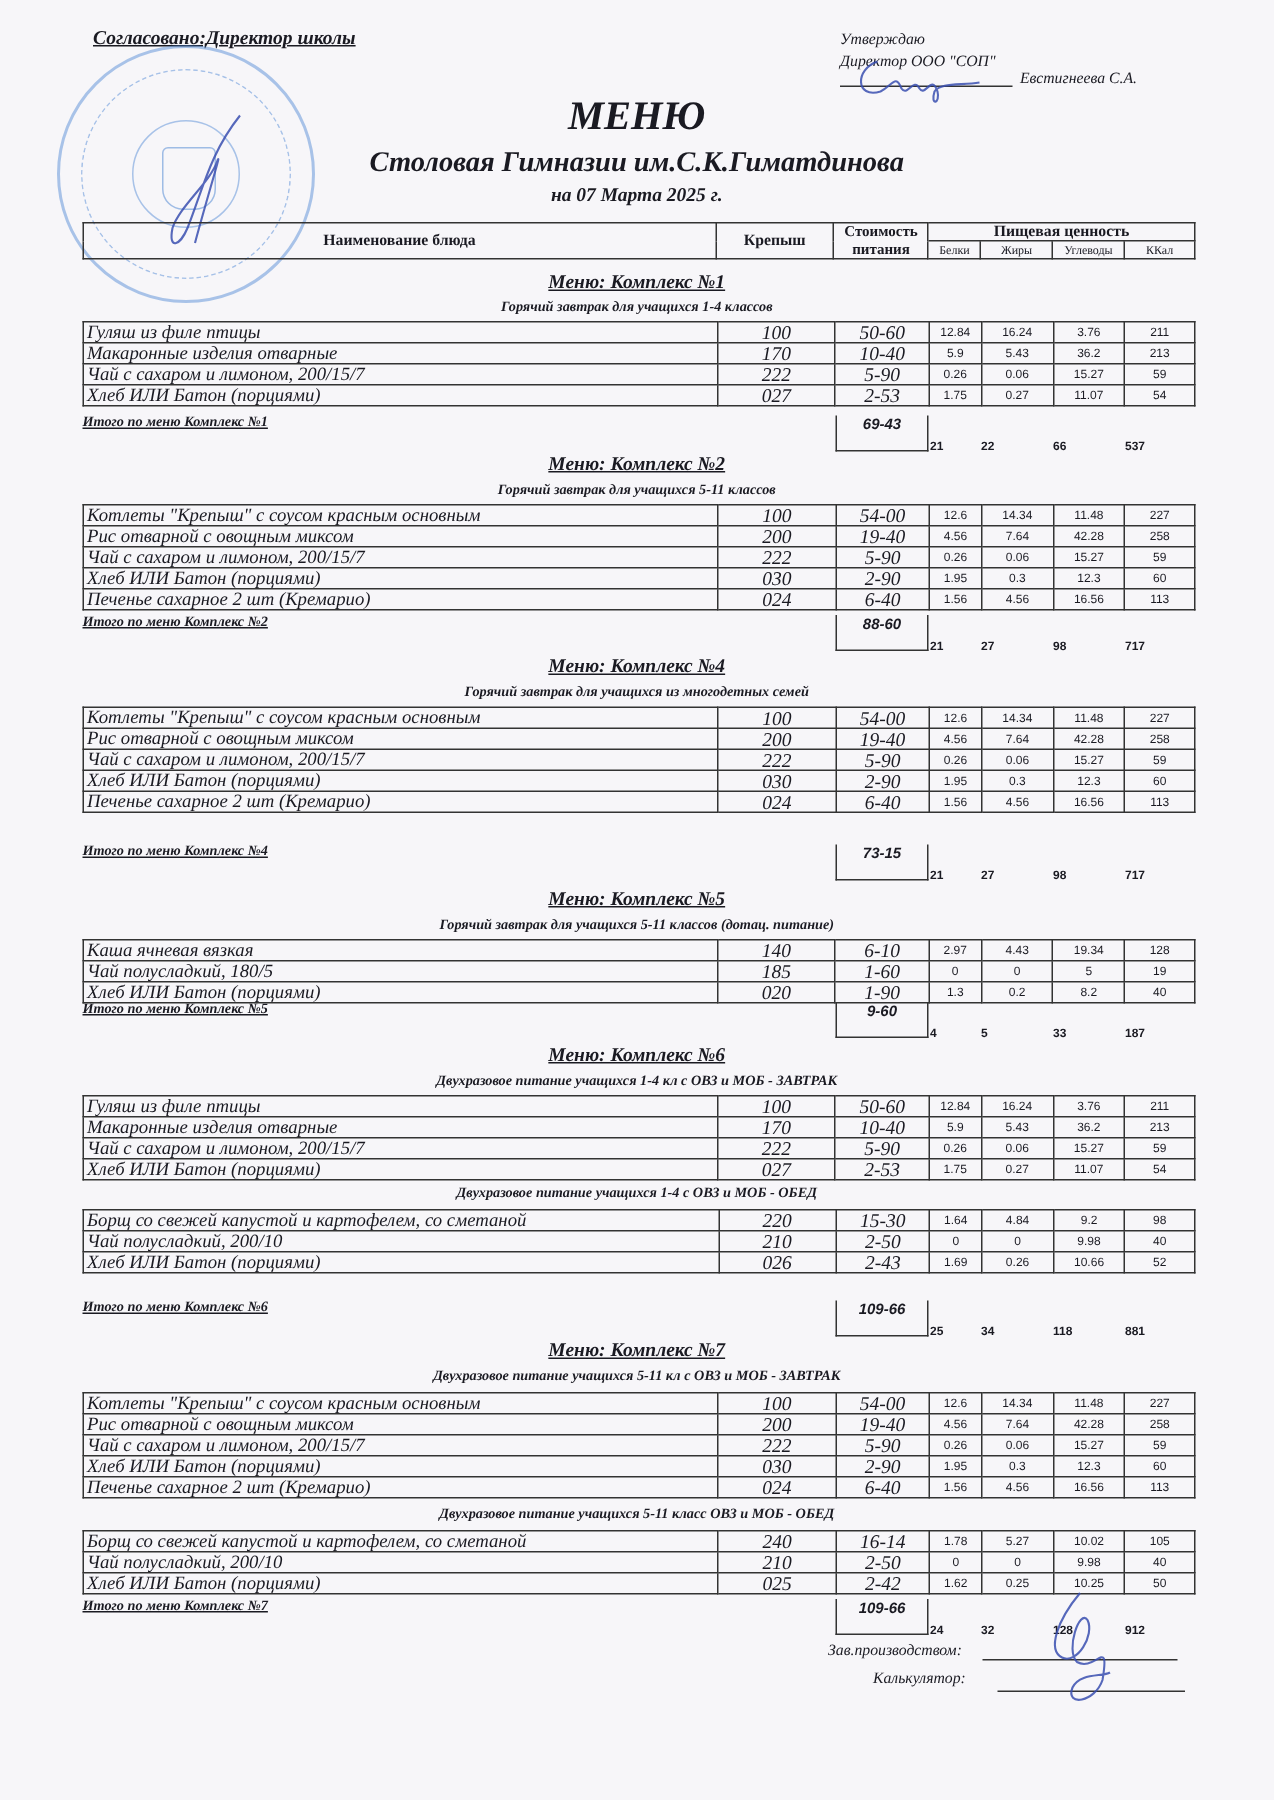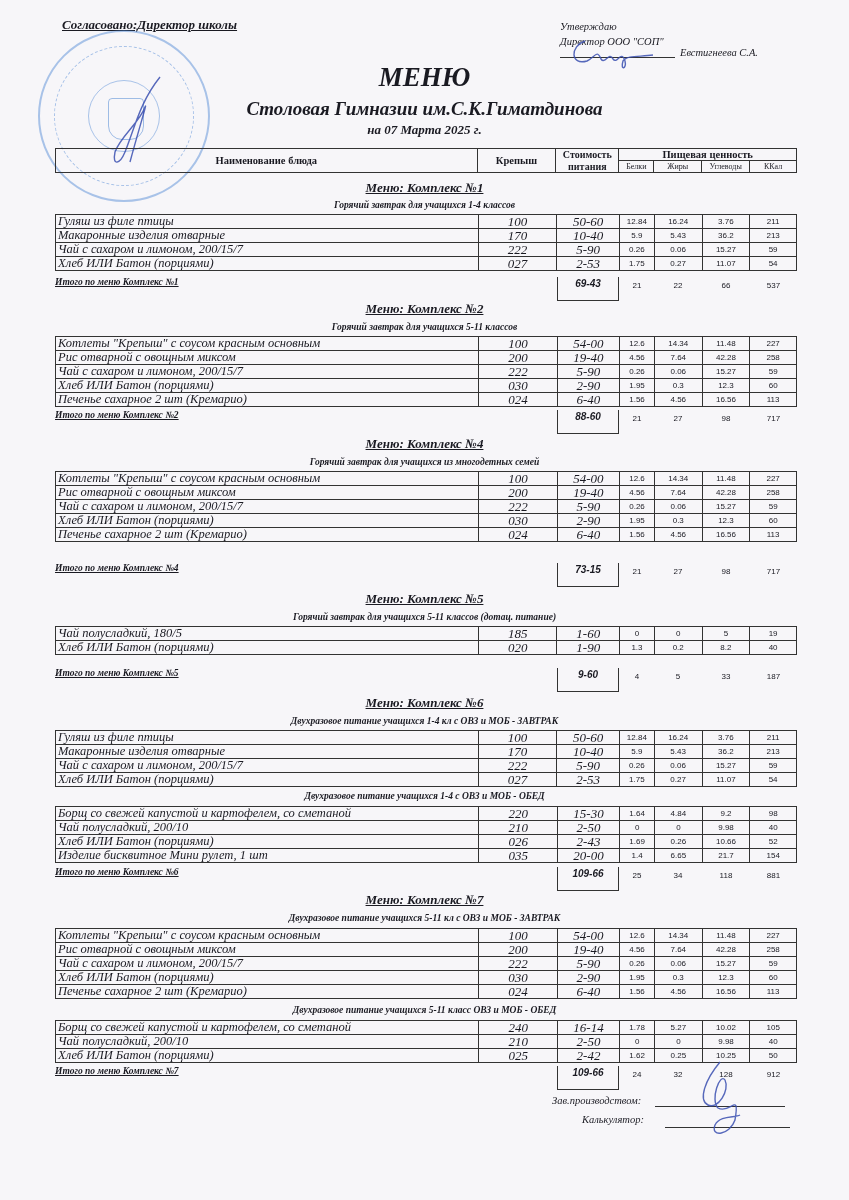--- a/index.html
+++ b/index.html
@@ -38,21 +38,21 @@
   .grid td.nm { width:422px; font-size:12.5px; font-style:italic; padding-left:2px; white-space:nowrap; overflow:hidden; }
   .grid td.vy { width:78px; font-size:13px; font-style:italic; text-align:center; }
   .grid td.st { width:62px; font-size:13px; font-style:italic; text-align:center; }
   .grid td.n { font-family:"Liberation Sans", sans-serif; font-size:8px; text-align:center; }
   .grid td.c1 { width:34px; } .grid td.c2 { width:47px; } .grid td.c3 { width:47px; } .grid td.c4 { width:46px; }
 
   .total { left:55px; width:742px; height:26px; }
   .total .lbl { position:absolute; left:0; top:0; font-size:9.5px; font-style:italic; font-weight:bold; text-decoration:underline;text-align:center; }
   .total .box { position:absolute; left:502px; top:0; width:62px; height:24px; border:1px solid #333; border-top:none; box-sizing:border-box;
                 font-family:"Liberation Sans", sans-serif; font-style:italic; font-weight:bold; font-size:10px; text-align:center; line-height:13px; }
-  .total .v { position:absolute; top:4px; font-family:"Liberation Sans", sans-serif; font-weight:normal; font-size:8px; text-align:center; }
+  .total .v { position:absolute; top:16px; font-family:"Liberation Sans", sans-serif; font-weight:bold; font-size:8px; }
 
   .foot { font-size:10.5px; font-style:italic; }
   .foot-line { border-top:1px solid #333; width:130px; }
   .sig { stroke:#3a4fb0; fill:none; stroke-width:1.4; opacity:0.85; }
 </style>
 </head>
 <body>
 
 <div class="abs agree">Согласовано:Директор школы</div>
 
@@ -265,20 +265,29 @@
   <span class="v" style="left:565px;width:34px">21</span>
   <span class="v" style="left:599px;width:48px">27</span>
   <span class="v" style="left:647px;width:48px">98</span>
   <span class="v" style="left:695px;width:47px">717</span>
 </div>
 
 <div class="abs sec-title" style="top:591px">Меню: Комплекс №5</div>
 <div class="abs sub-title" style="top:612px">Горячий завтрак для учащихся 5-11 классов (дотац. питание)</div>
 <table class="abs grid" style="top:626px">
   <tbody>
+      <tr>
+    <td class="nm">Каша ячневая вязкая</td>
+        <td class="vy">140</td>
+        <td class="st">6-10</td>
+    <td class="n c1">2.97</td>
+        <td class="n c2">4.43</td>
+        <td class="n c3">19.34</td>
+        <td class="n c4">128</td>
+  </tr>
   <tr>
     <td class="nm">Чай полусладкий, 180/5</td>
         <td class="vy">185</td>
         <td class="st">1-60</td>
     <td class="n c1">0</td>
         <td class="n c2">0</td>
         <td class="n c3">5</td>
         <td class="n c4">19</td>
   </tr>
   <tr>
@@ -366,29 +375,20 @@
   </tr>
   <tr>
     <td class="nm">Хлеб ИЛИ Батон (порциями)</td>
         <td class="vy">026</td>
         <td class="st">2-43</td>
     <td class="n c1">1.69</td>
         <td class="n c2">0.26</td>
         <td class="n c3">10.66</td>
         <td class="n c4">52</td>
   </tr>
-  <tr>
-    <td class="nm">Изделие бисквитное Мини рулет, 1 шт</td>
-        <td class="vy">035</td>
-        <td class="st">20-00</td>
-    <td class="n c1">1.4</td>
-        <td class="n c2">6.65</td>
-        <td class="n c3">21.7</td>
-        <td class="n c4">154</td>
-  </tr>
 </tbody>
   </table>
 <div class="abs total" style="top:867px">
   <span class="lbl">Итого по меню Комплекс №6</span>
   <span class="box">109-66</span>
   <span class="v" style="left:565px;width:34px">25</span>
   <span class="v" style="left:599px;width:48px">34</span>
   <span class="v" style="left:647px;width:48px">118</span>
   <span class="v" style="left:695px;width:47px">881</span>
 </div>

